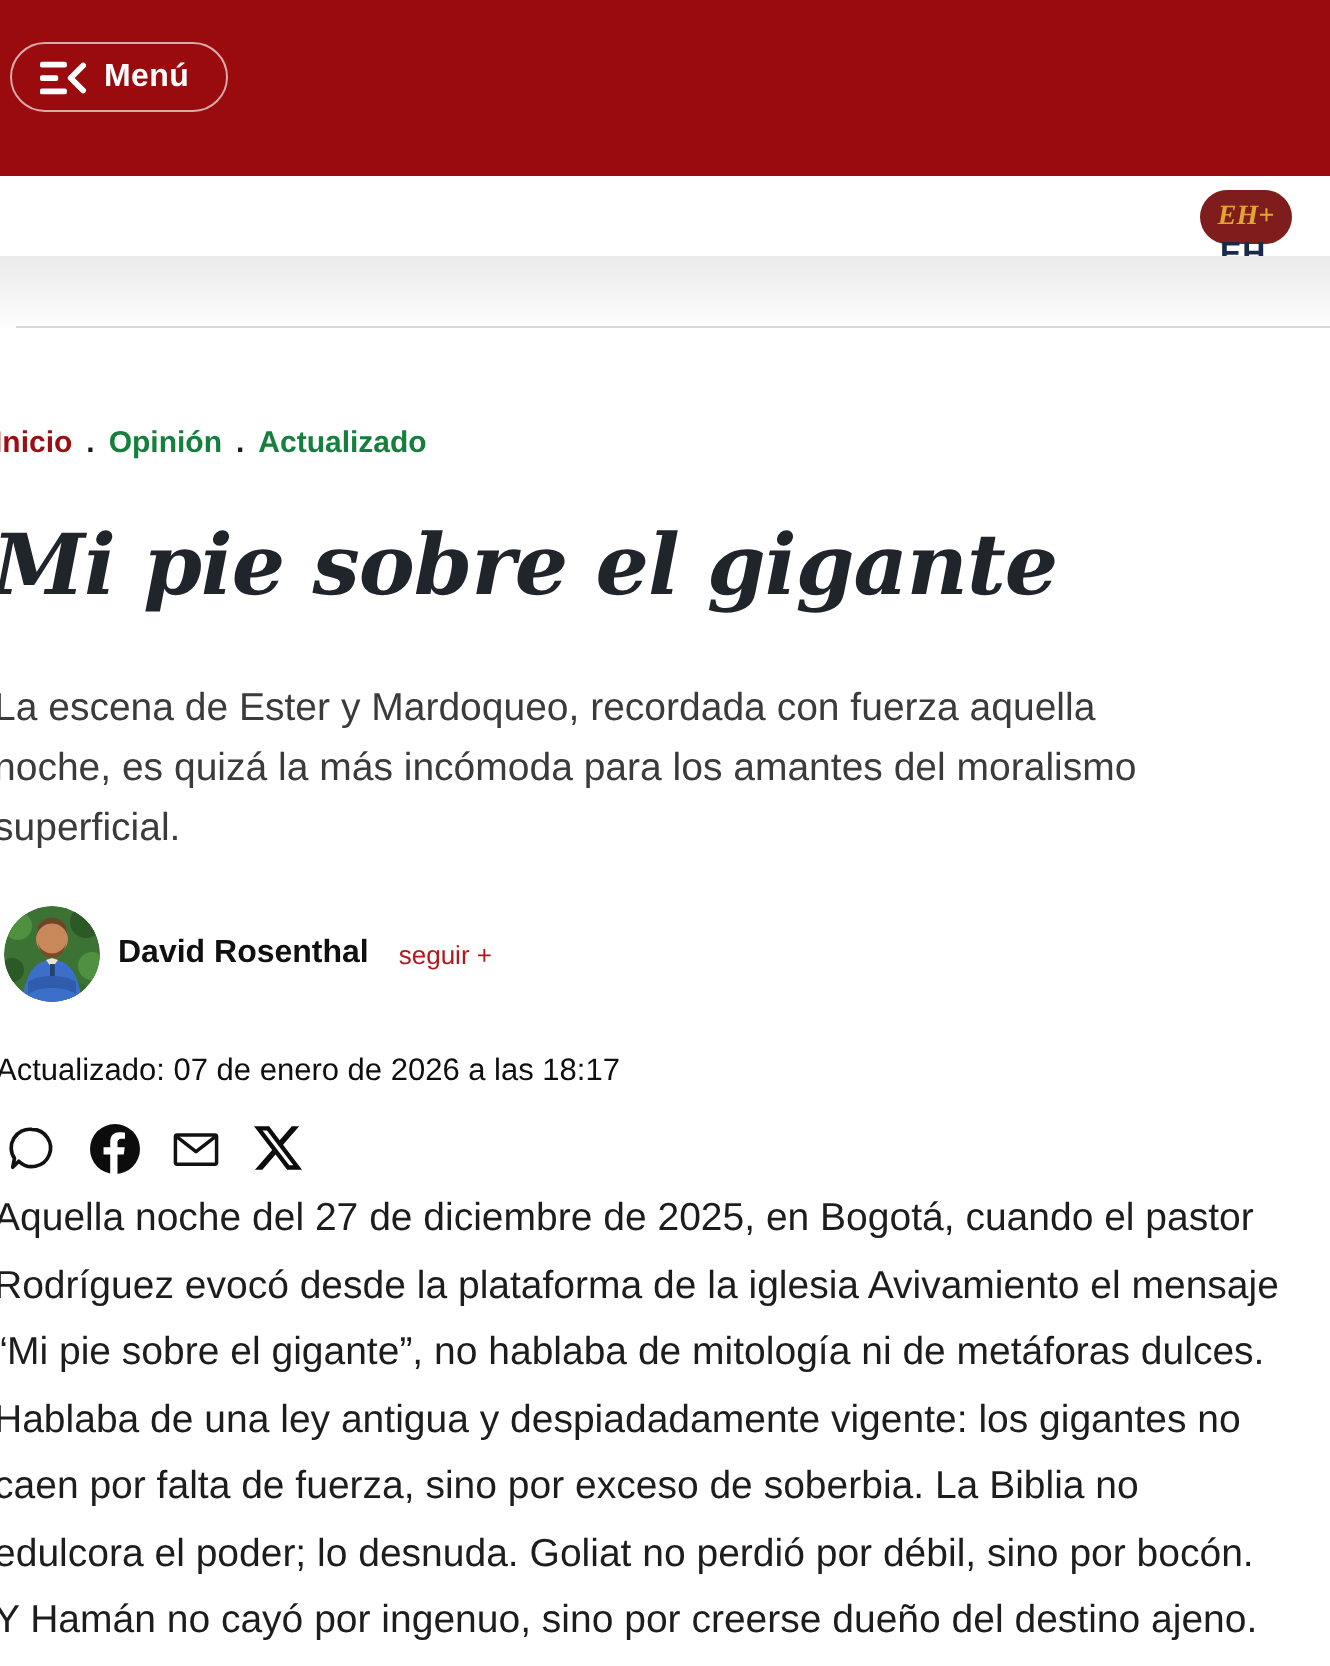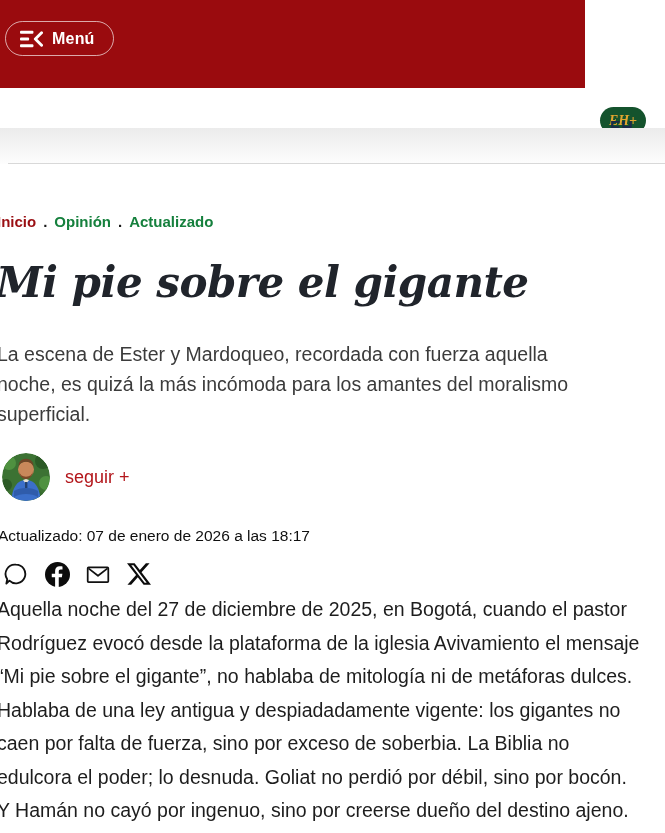--- a/index.html
+++ b/index.html
@@ -3,38 +3,38 @@
 <meta charset="utf-8">
 <style>
   * { margin:0; padding:0; box-sizing:border-box; }
   html,body { background:#ffffff; }
   .page {
     position:relative; width:665px; height:833px; overflow:hidden;
     background:#ffffff; font-family:"Liberation Sans", sans-serif;
   }
 
   
-  .topbar { position:absolute; left:0; top:0; width:585px; height:88px; background:#9a0b0e; }
+  .topbar { position:absolute; left:0; top:0; width:665px; height:88px; background:#9a0b0e; }
   .menu-btn {
     position:absolute; left:5px; top:21px; height:35px; padding:0 18px 0 14px;
     display:flex; align-items:center; gap:9px;
     border:1px solid rgba(255,255,255,.65); border-radius:18px;
     background:transparent; color:#ffffff; cursor:pointer;
   }
   .menu-btn span { font-size:16px; font-weight:600; letter-spacing:.2px; }
   .masthead-logo {
     position:absolute; left:437px; top:9px; transform:translateX(-50%);
     color:#ffffff; font-family:"Liberation Serif", serif; font-weight:bold;
     font-size:47px; letter-spacing:.5px; white-space:nowrap; text-decoration:none;
   }
 
   
   .eh-plus {
-    position:absolute; left:600px; top:107px; width:46px; height:27px;
-    background:#14532d; border-radius:14px;
+    position:absolute; left:600px; top:95px; width:46px; height:27px;
+    background:#7f1d1d; border-radius:14px;
     display:flex; align-items:center; justify-content:center;
     color:#e2a52f; font-family:"Liberation Serif", serif;
     font-style:italic; font-weight:bold; font-size:14px; cursor:pointer;
   }
   .mini-logo {
     position:absolute; left:610px; top:119px;
     font-size:16px; font-weight:bold; color:#1b2a4a; letter-spacing:.5px;
   }
   .shade-band {
     position:absolute; left:0; top:128px; width:665px; height:36px;
@@ -59,21 +59,21 @@
   }
   .dek {
     position:absolute; left:-3px; top:339px; width:700px;
     font-size:19.5px; line-height:30px; color:#3b3b3b; white-space:pre-line;
   }
 
   
   .author-row { position:absolute; left:2px; top:453px; display:flex; align-items:center; }
   .avatar { width:48px; height:48px; border-radius:50%; overflow:hidden; flex:0 0 auto; cursor:pointer; }
   .author-name { margin-left:9px; font-size:16px; font-weight:bold; color:#101010; cursor:pointer; }
-  .follow-link { margin-left:15px; font-size:18px; color:#b3161b; cursor:pointer; }
+  .follow-link { margin-left:15px; font-size:13px; color:#b3161b; cursor:pointer; }
 
   .updated { position:absolute; left:-2px; top:527px; font-size:15.5px; color:#0f0f0f; }
 
   
   .share-row { position:absolute; left:3px; top:560px; display:flex; align-items:center; gap:15px; height:28px; }
   .share-btn { display:flex; align-items:center; justify-content:center; width:26px; height:28px; cursor:pointer; }
 
   
   .body-text {
     position:absolute; left:-3px; top:593px; width:710px;
@@ -129,20 +129,21 @@
           <path d="M9 48 C11 31 17 27 24 27 C31 27 37 31 39 48 Z" fill="#3b6fca"></path>
           <path d="M12 38 C18 34 30 34 36 38 L36 44 C30 40 18 40 12 44 Z" fill="#2f5cab"></path>
           <path d="M21 27 L24 31 L27 27 L24 26 Z" fill="#e8e3d6"></path>
           <rect x="23" y="29" width="2.4" height="6" fill="#24416f"></rect>
           <circle cx="24" cy="16.5" r="8" fill="#c9885a"></circle>
           <path d="M16.2 15 A8 8 0 0 1 31.8 15 L31 10 A8 8 0 0 0 17 10 Z" fill="#6e4526"></path>
           <path d="M16.8 18 A7.4 7.4 0 0 0 31.2 18 C30 24.5 26.5 26 24 26 C21.5 26 18 24.5 16.8 18 Z" fill="#7c4a28"></path>
         </g>
       </svg>
     </div>
+    <span class="author-name">David Rosenthal</span>
     <a class="follow-link">seguir +</a>
   </div>
 
   <div class="updated">Actualizado: 07 de enero de 2026 a las 18:17</div>
 
   <div class="share-row">
     <div class="share-btn">
       <svg width="26" height="26" viewBox="0 0 24 24">
         <path d="M12 3.4 a8.6 8.6 0 1 1 -6.1 14.7 L3.1 20.9 L3.9 16.8 A8.6 8.6 0 0 1 12 3.4 Z" fill="none" stroke="#111" stroke-width="1.7" stroke-linejoin="round"></path>
       </svg>

